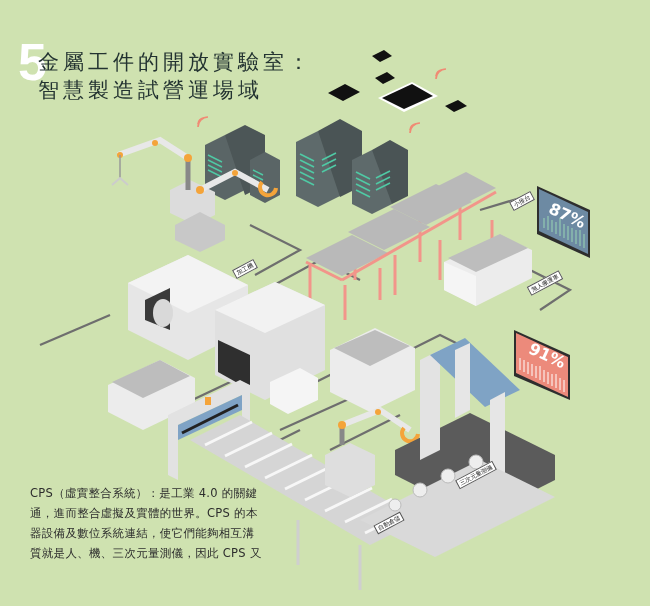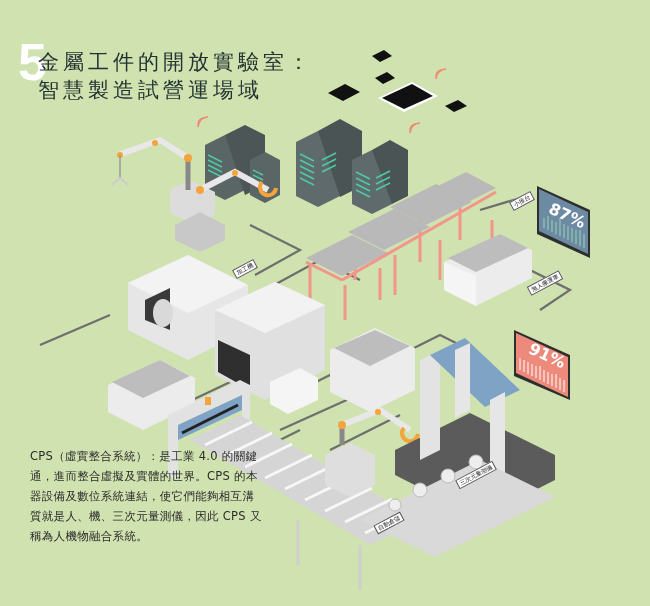--- a/index.html
+++ b/index.html
@@ -1,19 +1,19 @@
 <!DOCTYPE html>
 <html><head>
 <meta charset="utf-8">
 <style>
   html,body{margin:0;padding:0;}
   body{width:650px;height:606px;background:#cfe2b0;position:relative;overflow:hidden;font-family:"DejaVu Sans","Liberation Sans",sans-serif;}
   .num{position:absolute;left:18px;top:36px;font-size:52px;font-weight:bold;color:#ffffff;line-height:1;font-family:"Liberation Sans",sans-serif;}
   .title{position:absolute;left:38px;top:48px;color:#233331;font-weight:normal;font-size:21px;letter-spacing:4px;line-height:28px;}
-  .desc{position:absolute;left:30px;top:446px;width:240px;font-size:11.5px;line-height:20px;color:#2d2d2d;letter-spacing:0.3px;z-index:5;}
+  .desc{position:absolute;left:30px;top:483px;width:240px;font-size:11.5px;line-height:20px;color:#2d2d2d;letter-spacing:0.3px;z-index:5;}
   svg.scene{position:absolute;left:0;top:0;}
   .tag{position:absolute;background:#fff;border:1px solid #555;font-size:6px;color:#222;padding:0 2px;line-height:8px;transform:rotate(-28deg);white-space:nowrap;}
   .screen-label{position:absolute;font-weight:bold;color:#fff;font-size:16px;}
 </style>
 </head>
 <body>
 
 <svg class="scene" width="650" height="606" viewBox="0 0 650 606">
 
   <g stroke="#6e6e6e" stroke-width="2.2" fill="none">
@@ -253,14 +253,13 @@
 <div class="tag" style="left:527px;top:278px;">無人搬運車</div>
 <div class="tag" style="left:233px;top:264px;">加工機</div>
 <div class="tag" style="left:455px;top:470px;">三次元量測儀</div>
 <div class="tag" style="left:374px;top:518px;">自動倉儲</div>
 
 <div class="desc">
   <div>CPS（虛實整合系統）：是工業 4.0 的關鍵</div>
   <div>通，進而整合虛擬及實體的世界。CPS 的本</div>
   <div>器設備及數位系統連結，使它們能夠相互溝</div>
   <div>質就是人、機、三次元量測儀，因此 CPS 又</div>
-  <div>稱為人機物融合系統。</div>
 </div>
 
 </body></html>

